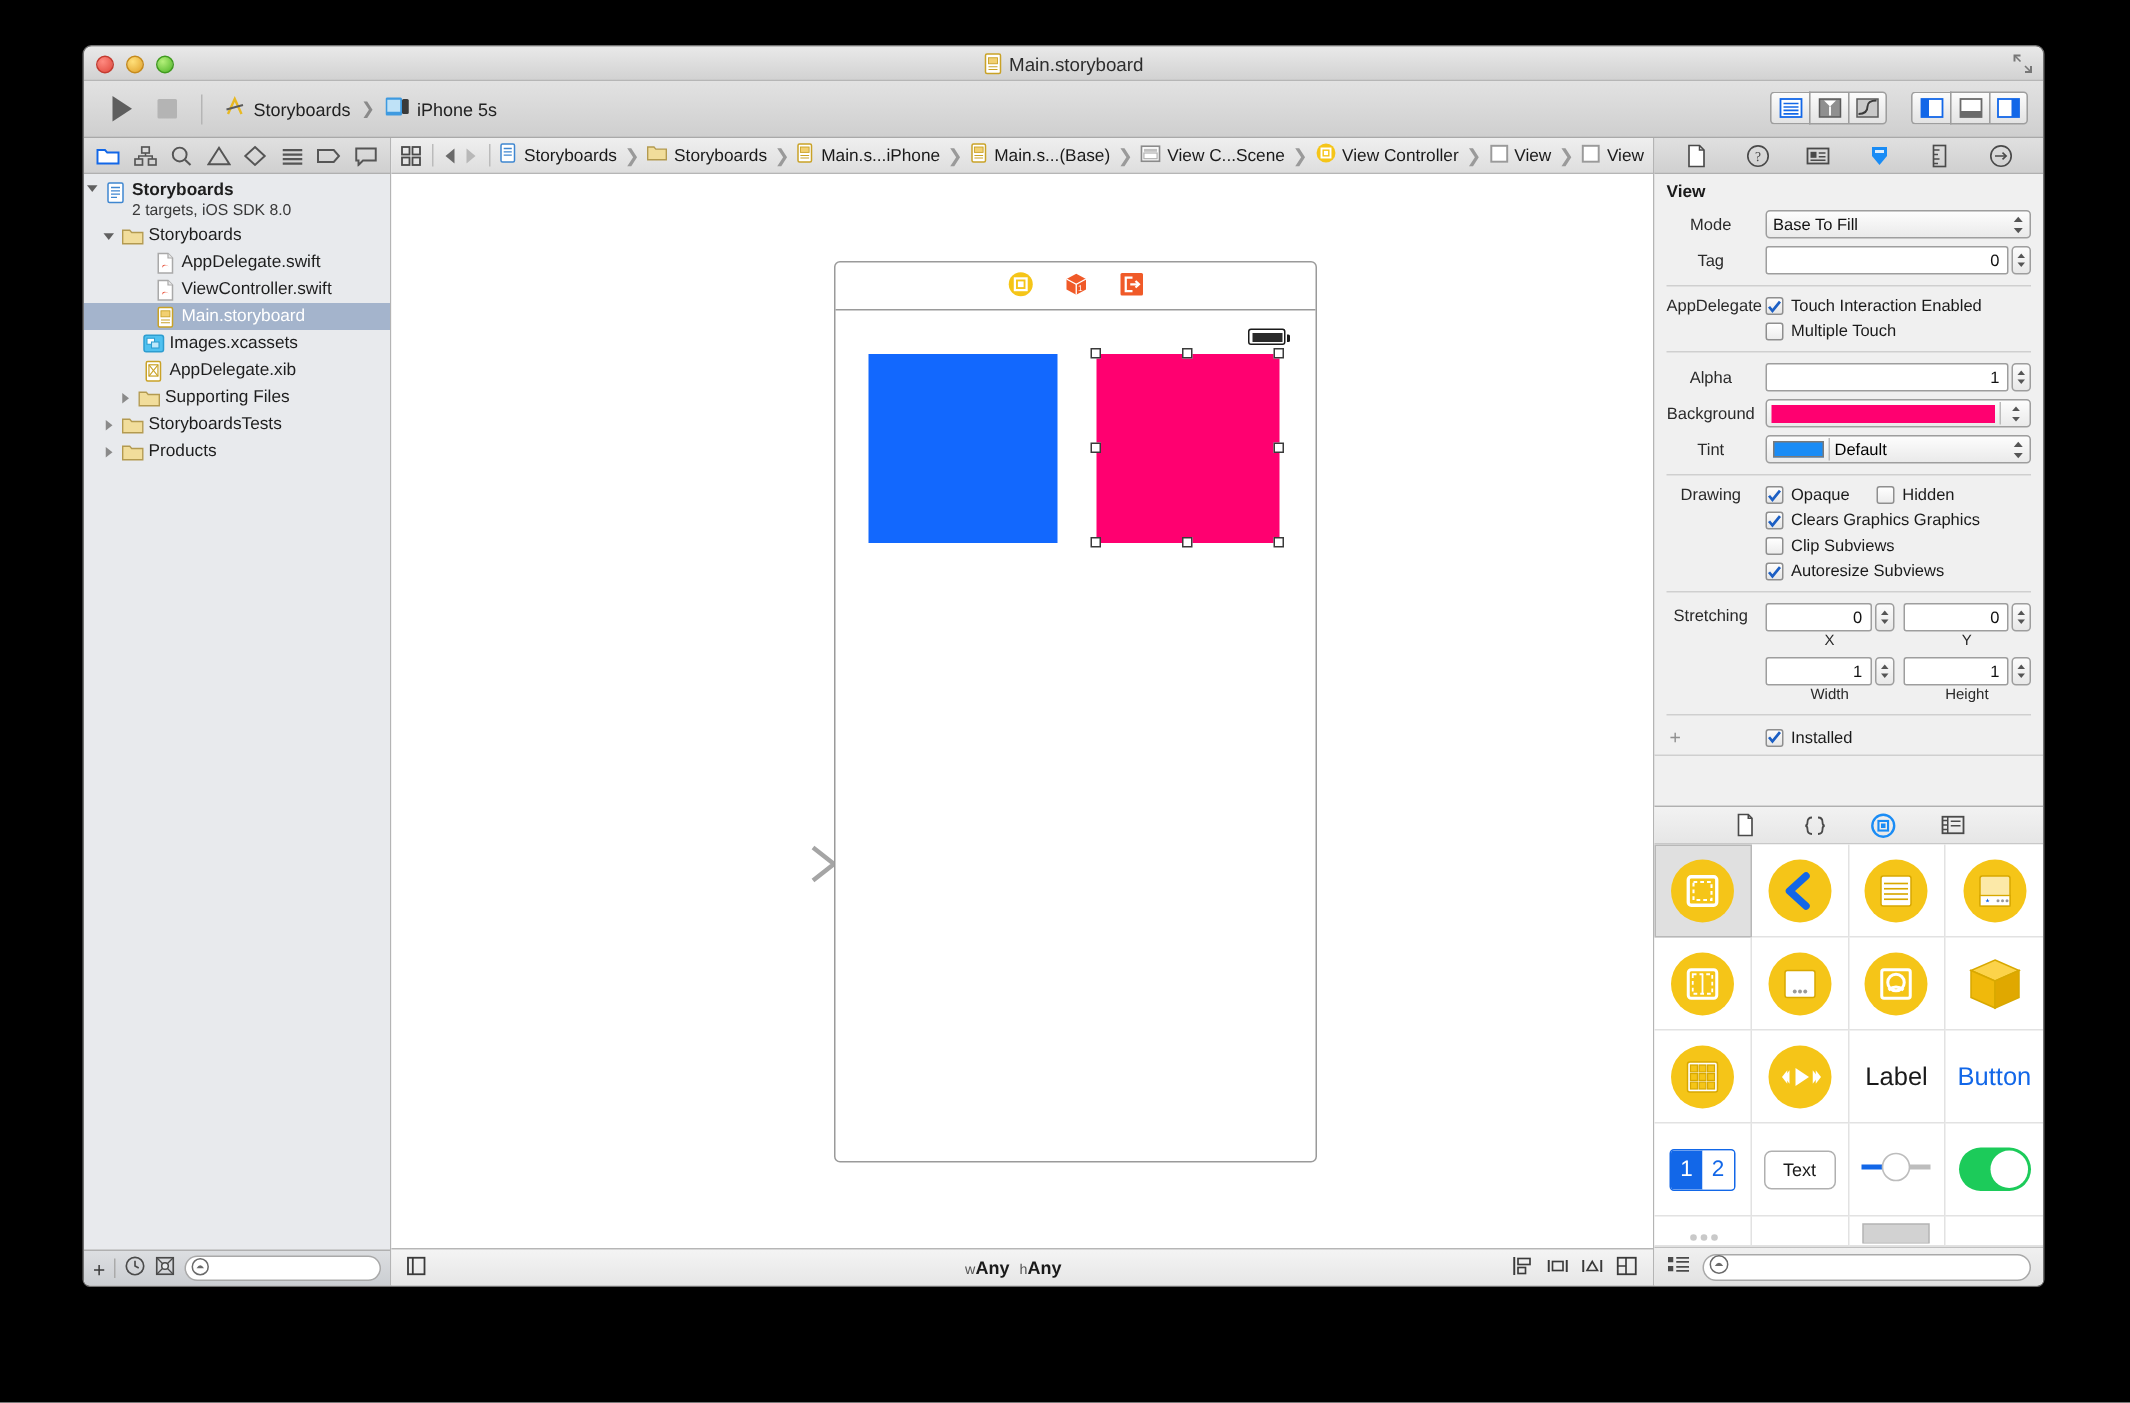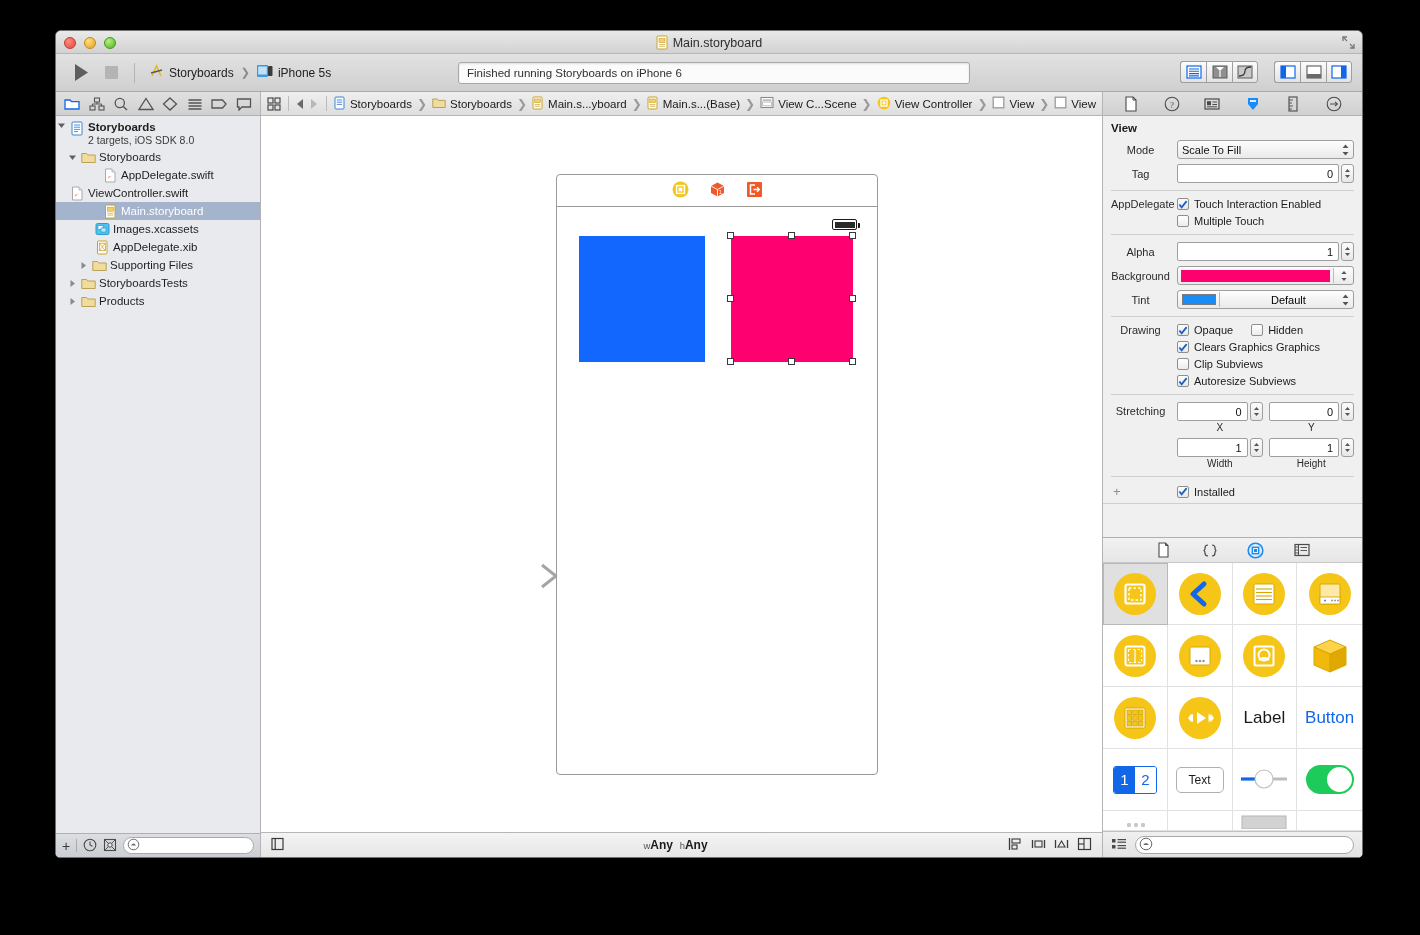--- a/index.html
+++ b/index.html
@@ -355,23 +355,20 @@
       <span class="chev">❯</span>
       <span>
         <svg width="16" height="14" viewBox="0 0 16 14">
             <rect x="0" y="1" width="11" height="12" rx="1" fill="#3e9ae0"></rect>
             <rect x="1.2" y="2.5" width="8.6" height="8" fill="#bfe2f7"></rect>
             <rect x="11" y="2" width="4.5" height="10" rx="1" fill="#3a3a3a"></rect>
           </svg>
       </span>
       <span>iPhone 5s</span>
     </div>
-    <div class="status-field">
-      <span>Finished running Storyboards on iPhone 6</span>
-    </div>
     <div class="toolbar-right">
       <div class="seg-group">
         <div class="seg-btn">
           <svg width="16" height="14" viewBox="0 0 16 14">
               <rect x="1" y="1" width="14" height="12" fill="#fff" stroke="#1267e8" stroke-width="1.2"></rect>
               <line x1="3" y1="4" x2="13" y2="4" stroke="#1267e8" stroke-width="1.1"></line>
               <line x1="3" y1="6.3" x2="13" y2="6.3" stroke="#1267e8" stroke-width="1.1"></line>
               <line x1="3" y1="8.6" x2="13" y2="8.6" stroke="#1267e8" stroke-width="1.1"></line>
               <line x1="3" y1="10.9" x2="13" y2="10.9" stroke="#1267e8" stroke-width="1.1"></line>
             </svg>
@@ -509,21 +506,21 @@
           <span class="ricon">
             <svg width="13" height="15" viewBox="0 0 13 15">
                 <path d="M1.5 1 L8 1 L11 4 L11 14 L1.5 14 Z" fill="#fff" stroke="#a9a9a9"></path>
                 <path d="M8 1 L8 4 L11 4" fill="#e8e8e8" stroke="#a9a9a9" stroke-width=".8"></path>
                 <path d="M4 10.5 Q6.5 7.5 8.8 10 Q7 8 4.5 8.8" fill="#e8513a"></path>
               </svg>
           </span>
           <span class="rlabel">AppDelegate.swift</span>
         </div>
 
-        <div class="row" style="">
+        <div class="row" style="padding-left:33px">
           <span class="tri"></span>
           <span class="ricon">
             <svg width="13" height="15" viewBox="0 0 13 15">
                 <path d="M1.5 1 L8 1 L11 4 L11 14 L1.5 14 Z" fill="#fff" stroke="#a9a9a9"></path>
                 <path d="M8 1 L8 4 L11 4" fill="#e8e8e8" stroke="#a9a9a9" stroke-width=".8"></path>
                 <path d="M4 10.5 Q6.5 7.5 8.8 10 Q7 8 4.5 8.8" fill="#e8513a"></path>
               </svg>
           </span>
           <span class="rlabel">ViewController.swift</span>
         </div>
@@ -685,21 +682,21 @@
 
         <span class="crumb">
           <span>
             <svg width="12" height="14" viewBox="0 0 12 14">
                 <rect x="1" y="1" width="9" height="12" rx="1" fill="#fff" stroke="#c9a227"></rect>
                 <rect x="2.6" y="3" width="5.8" height="3.6" fill="#f2d071" stroke="#c9a227" stroke-width=".6"></rect>
                 <line x1="2.6" y1="8.6" x2="8.4" y2="8.6" stroke="#c9a227" stroke-width=".7"></line>
                 <line x1="2.6" y1="10.3" x2="8.4" y2="10.3" stroke="#c9a227" stroke-width=".7"></line>
               </svg>
           </span>
-          <span>Main.s...yboard</span>
+          <span>Main.s...iPhone</span>
         </span>
         <span class="crumb-chev">❯</span>
 
         <span class="crumb">
           <span>
             <svg width="12" height="14" viewBox="0 0 12 14">
                 <rect x="1" y="1" width="9" height="12" rx="1" fill="#fff" stroke="#c9a227"></rect>
                 <rect x="2.6" y="3" width="5.8" height="3.6" fill="#f2d071" stroke="#c9a227" stroke-width=".6"></rect>
                 <line x1="2.6" y1="8.6" x2="8.4" y2="8.6" stroke="#c9a227" stroke-width=".7"></line>
                 <line x1="2.6" y1="10.3" x2="8.4" y2="10.3" stroke="#c9a227" stroke-width=".7"></line>
@@ -904,21 +901,21 @@
             </svg>
         </div>
       </div>
 
       <div class="insp-body">
         <div class="insp-head">View</div>
 
         <div class="frow">
           <div class="flabel">Mode</div>
           <div class="popup">
-            <span>Scale To Fill</span>
+            <span>Base To Fill</span>
             <span class="arrows">
               <svg width="9" height="14" viewBox="0 0 9 14">
                   <path d="M4.5 1.5 L7.5 5 L1.5 5 Z" fill="#555"></path>
                   <path d="M4.5 12.5 L1.5 9 L7.5 9 Z" fill="#555"></path>
                 </svg>
             </span>
           </div>
         </div>
 
         <div class="frow">
@@ -983,21 +980,21 @@
                 </svg>
             </span>
           </div>
         </div>
 
         <div class="frow">
           <div class="flabel">Tint</div>
           <div class="tintwell">
             <span class="swatch-sm" id="tintSwatch" style="background: rgb(26, 140, 245);"></span>
             <span class="cw-divider"></span>
-            <span style="font-size:11px;margin-left:48px;">Default</span>
+            <span style="font-size:11px;">Default</span>
             <span class="arrows" style="position:absolute;right:3px;top:2px;">
               <svg width="9" height="14" viewBox="0 0 9 14">
                   <path d="M4.5 1.5 L7.5 5 L1.5 5 Z" fill="#555"></path>
                   <path d="M4.5 12.5 L1.5 9 L7.5 9 Z" fill="#555"></path>
                 </svg>
             </span>
           </div>
         </div>
 
         <div class="insp-div"></div>

